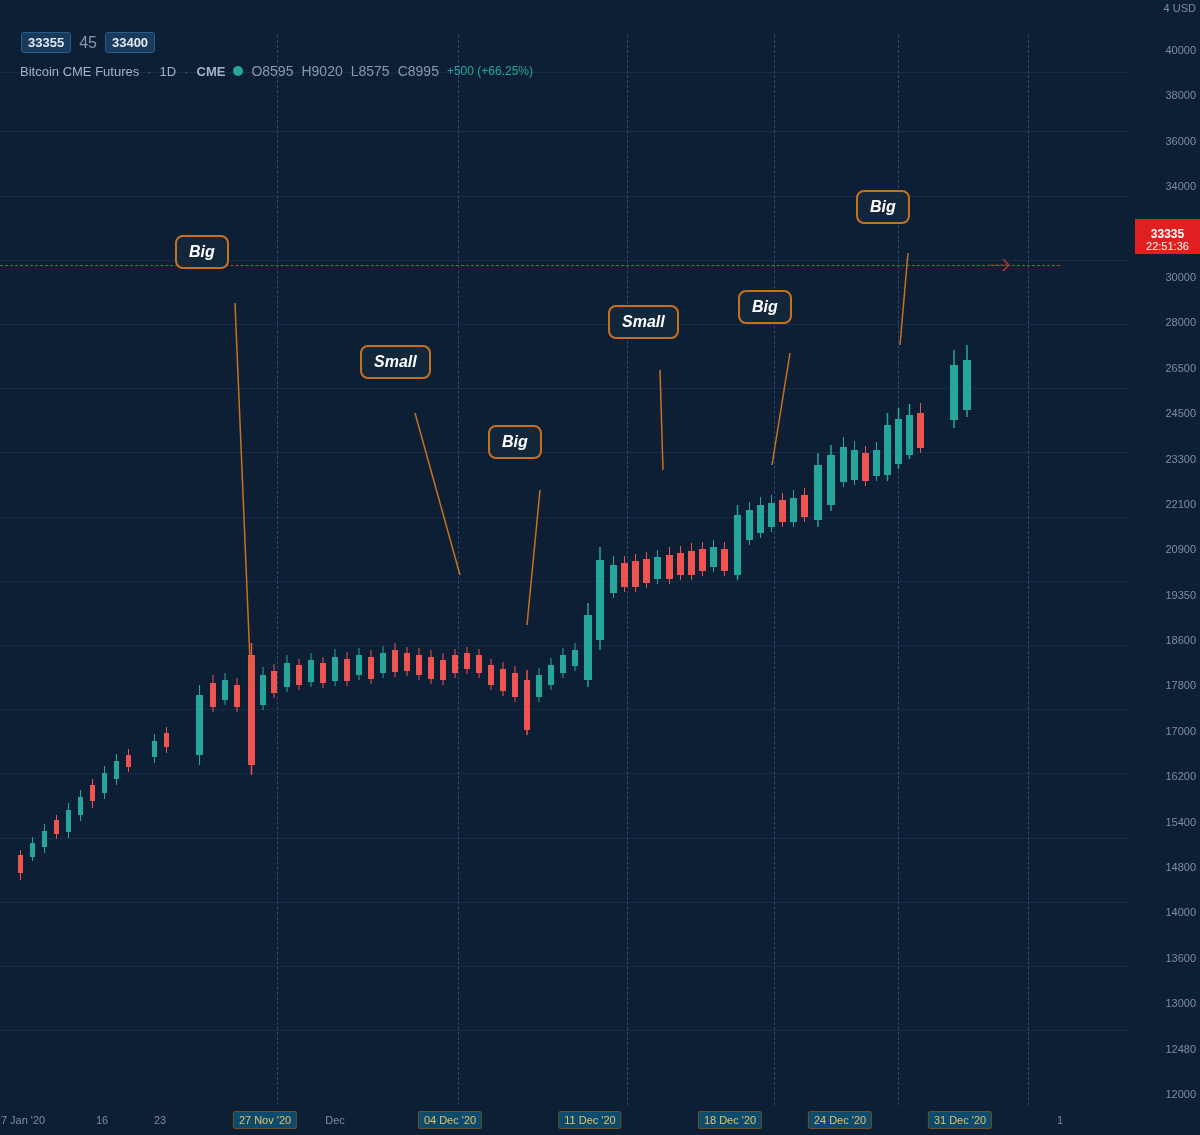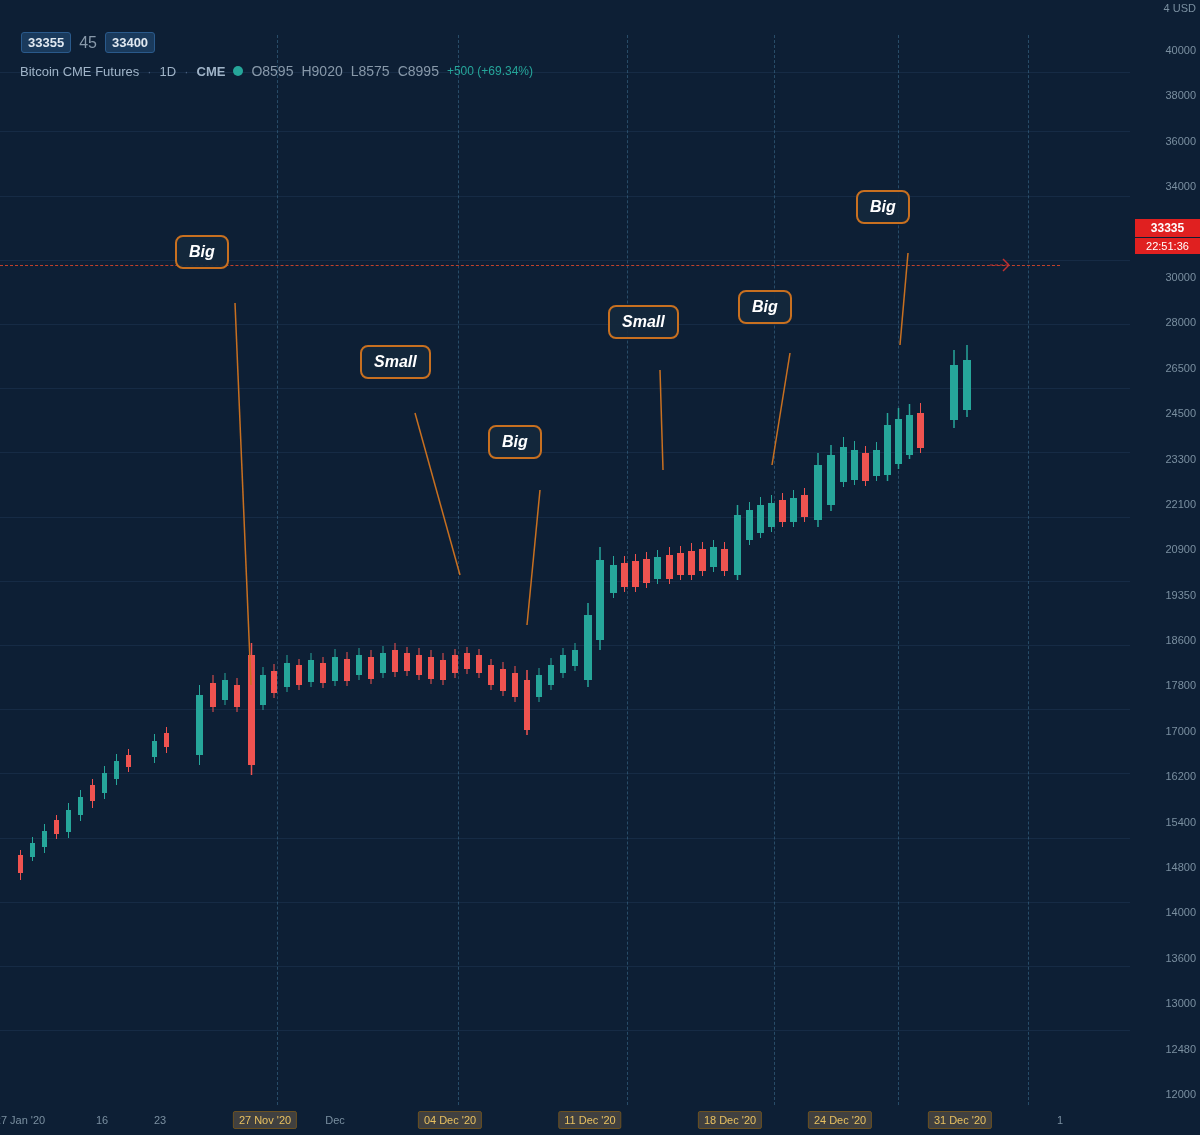--- a/index.html
+++ b/index.html
@@ -89,21 +89,21 @@
       text-align: right;
       margin-top: 9px;
     }
     .current-price-box {
       position: absolute;
       right: 0;
       background: #e02020;
       color: white;
       font-size: 12px;
       font-weight: 700;
-      padding: 2px 4px;
+      padding: 8px 4px;
       min-width: 65px;
       text-align: center;
       z-index: 20;
     }
     .current-time-box {
       position: absolute;
       right: 0;
       background: #e02020;
       color: white;
       font-size: 11px;
@@ -118,21 +118,21 @@
       left: 0;
       right: 70px;
       height: 30px;
       display: flex;
       align-items: center;
     }
     .time-label {
       position: absolute;
       color: #e8c060;
       font-size: 11px;
-      background: #404040;
+      background: #0c4a6e;
       border: 1px solid #6a5020;
       padding: 2px 5px;
       border-radius: 2px;
       transform: translateX(-50%);
     }
     .time-label-plain {
       position: absolute;
       color: #7a8fa0;
       font-size: 11px;
       transform: translateX(-50%);
@@ -190,21 +190,21 @@
     <span class="header-title">Bitcoin CME Futures</span>
     <span class="header-separator">·</span>
     <span class="header-title">1D</span>
     <span class="header-separator">·</span>
     <span class="header-exchange">CME</span>
     <span class="header-dot"></span>
     <span class="header-ohlc">O8595</span>
     <span class="header-ohlc">H9020</span>
     <span class="header-ohlc">L8575</span>
     <span class="header-ohlc">C8995</span>
-    <span class="header-change">+500 (+69.34%)</span>
+    <span class="header-change">+500 (+66.25%)</span>
   </div>
 
   <div style="position:absolute;top:32px;left:9px;display:flex;align-items:center;gap:8px;z-index:10;margin-left:12px;">
     <span class="price-badge">33355</span>
     <span class="num-badge">45</span>
     <span class="price-badge">33400</span>
   </div>
 
   <div id="chart-area">
 

